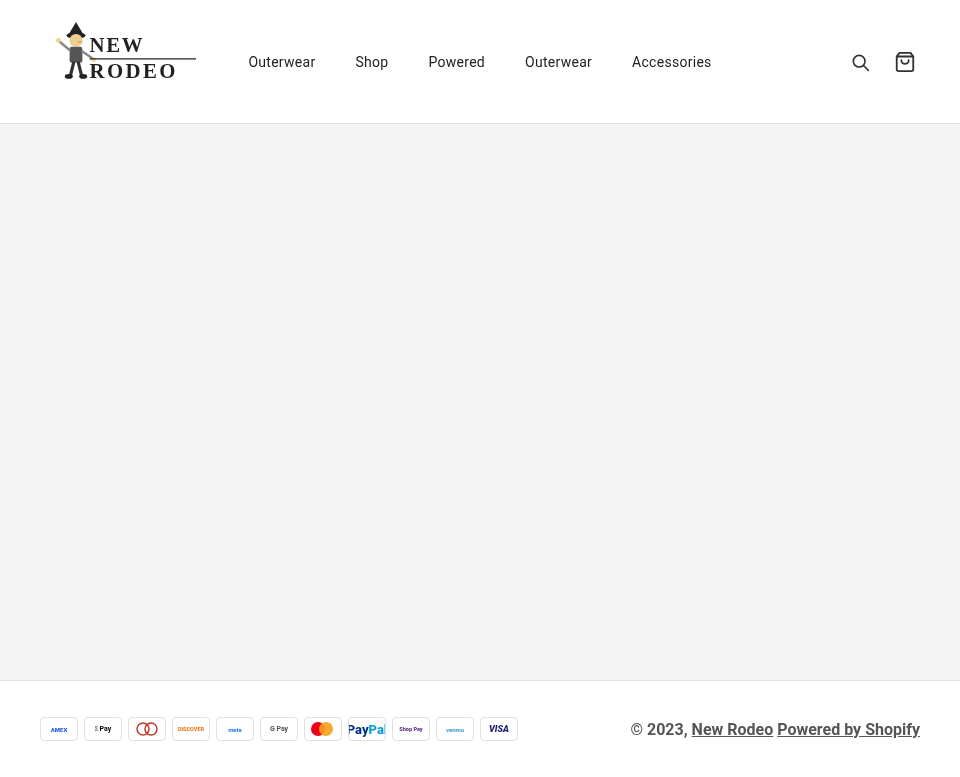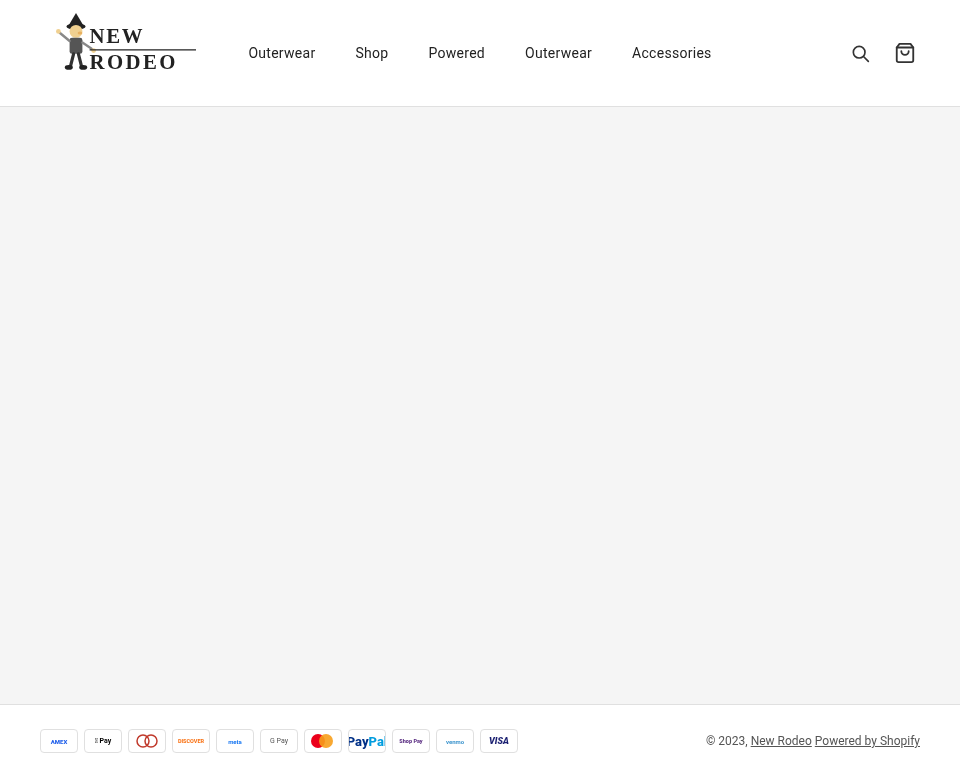--- a/index.html
+++ b/index.html
@@ -15,21 +15,21 @@
       min-height: 777px;
       display: flex;
       flex-direction: column;
     }
 
     
     header {
       background-color: #ffffff;
       border-bottom: 1px solid #e0e0e0;
       padding: 0 40px;
-      height: 107px;
+      height: 124px;
       display: flex;
       align-items: center;
       justify-content: space-between;
       position: relative;
     }
 
     .logo-area {
       display: flex;
       align-items: center;
       flex-shrink: 0;
@@ -87,21 +87,21 @@
     main {
       flex: 1;
       background-color: #f5f5f5;
       min-height: 480px;
     }
 
     
     footer {
       background-color: #ffffff;
       border-top: 1px solid #e0e0e0;
-      padding: 24px 40px;
+      padding: 36px 40px;
     }
 
     .footer-inner {
       display: flex;
       align-items: center;
       justify-content: space-between;
     }
 
     .payment-icons {
       display: flex;
@@ -129,22 +129,23 @@
     .diners { color: #c0392b; }
     .discover { color: #f97316; }
     .meta-pay { color: #1877f2; }
     .gpay { font-size: 7px; }
     .paypal { color: #003087; font-size: 7px; }
     .shopify-pay { color: #5a2d82; font-size: 6px; }
     .venmo { color: #3d95ce; font-size: 7px; }
     .visa { color: #1a1f71; font-size: 8px; font-weight: 900; }
 
     .footer-copy {
-      font-size: 12px;
+      font-size: 16px;
       color: #555;
+      font-weight: bold;
     }
 
     .footer-copy a {
       color: #555;
       text-decoration: underline;
     }
 
     
     .mc-circles {
       position: relative;
@@ -261,21 +262,21 @@
 
       <div class="payment-icon discover">
         <span style="font-size:5.5px;font-weight:800;color:#f97316;">DISCOVER</span>
       </div>
 
       <div class="payment-icon meta-pay">
         <span style="font-size:6px;font-weight:700;color:#1877f2;">meta</span>
       </div>
 
       <div class="payment-icon gpay">
-        <span style="font-size:7px;font-weight:400;color:#555;">G Pay</span>
+        <span style="font-size:7px;font-weight:700;color:#555;">G Pay</span>
       </div>
 
       <div class="payment-icon">
         <div class="mc-circles">
           <div class="mc-left"></div>
           <div class="mc-right"></div>
         </div>
       </div>
 
       <div class="payment-icon paypal">

